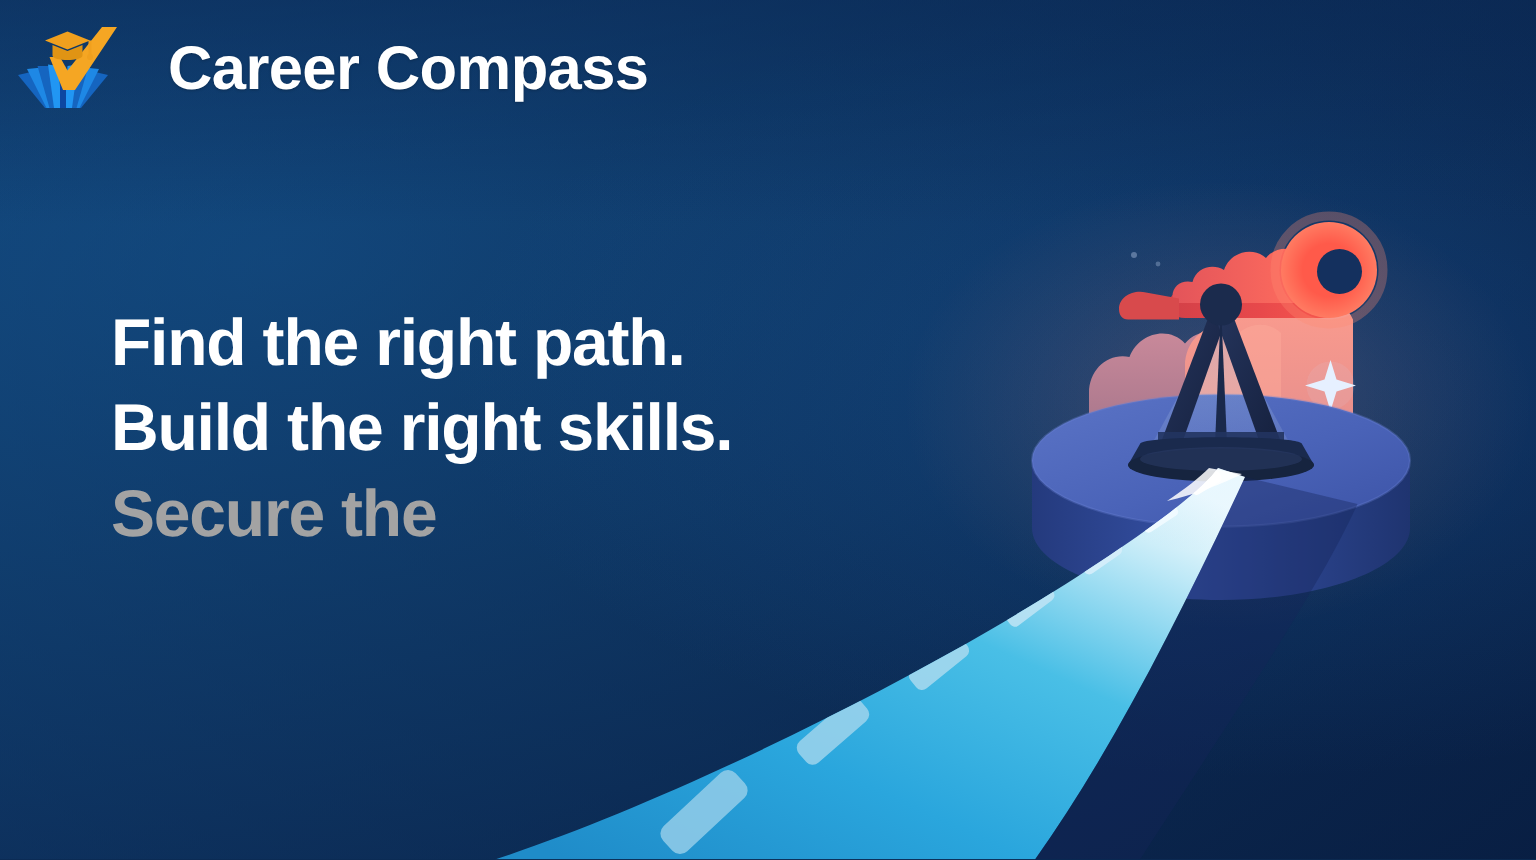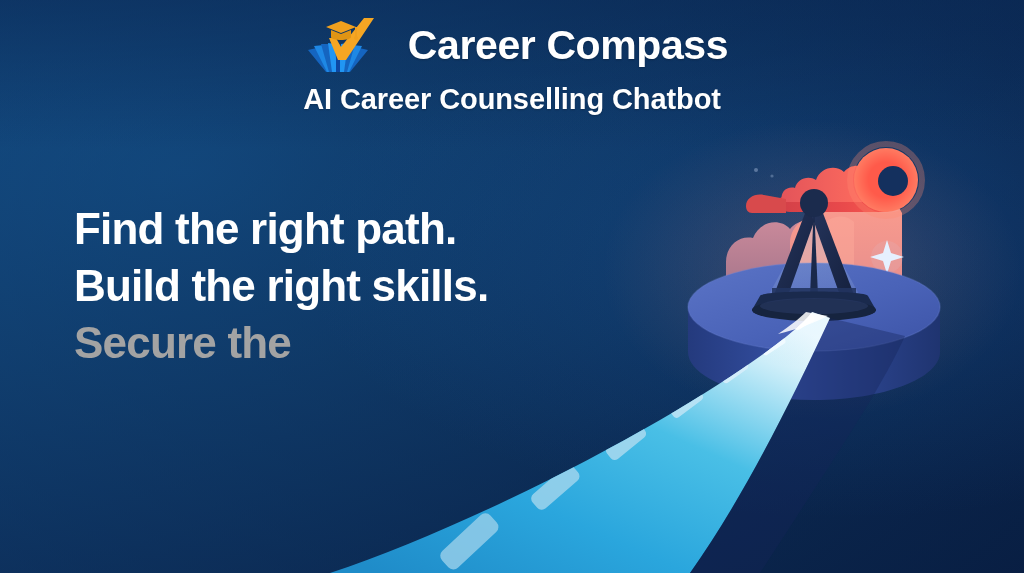--- a/index.html
+++ b/index.html
@@ -36,21 +36,21 @@
     height: 150px;
     background: linear-gradient(180deg, rgba(10,40,84,0.55) 0%, rgba(10,40,84,0.0) 100%);
   }
 
   
   .header {
     position: absolute;
     left: 0; right: 0;
     top: 14px;
     display: flex;
-    flex-direction: column;
+    flex-direction: row;
     align-items: center;
   }
   .brand-row {
     display: flex;
     align-items: center;
     gap: 16px;
   }
   .logo-mark {
     width: 96px;
     height: 62px;
@@ -278,21 +278,20 @@
           <path fill="#f0a01e" d="M30,13 L45,7 L60,13 L45,19 Z"></path>
           <path fill="#e09414" d="M35,16 L35,23 c0,4 20,4 20,0 L55,16 L45,20 Z"></path>
           <path fill="#f0a01e" d="M59,13 L61,13 L61,23 L59,23 Z"></path>
           <circle cx="60" cy="24" r="2" fill="#f0a01e"></circle>
         </g>
       </svg>
 
       <div class="brand-title">Career Compass</div>
     </div>
 
-    <div class="brand-sub">AI Career Counselling Chatbot</div>
   </div>
 
   <div class="headline">
     <div class="hl-line hl-primary">Find the right path.</div>
     <div class="hl-line hl-primary">Build the right skills.</div>
     <div class="hl-line hl-muted">Secure the</div>
   </div>
 
 </div>
 

